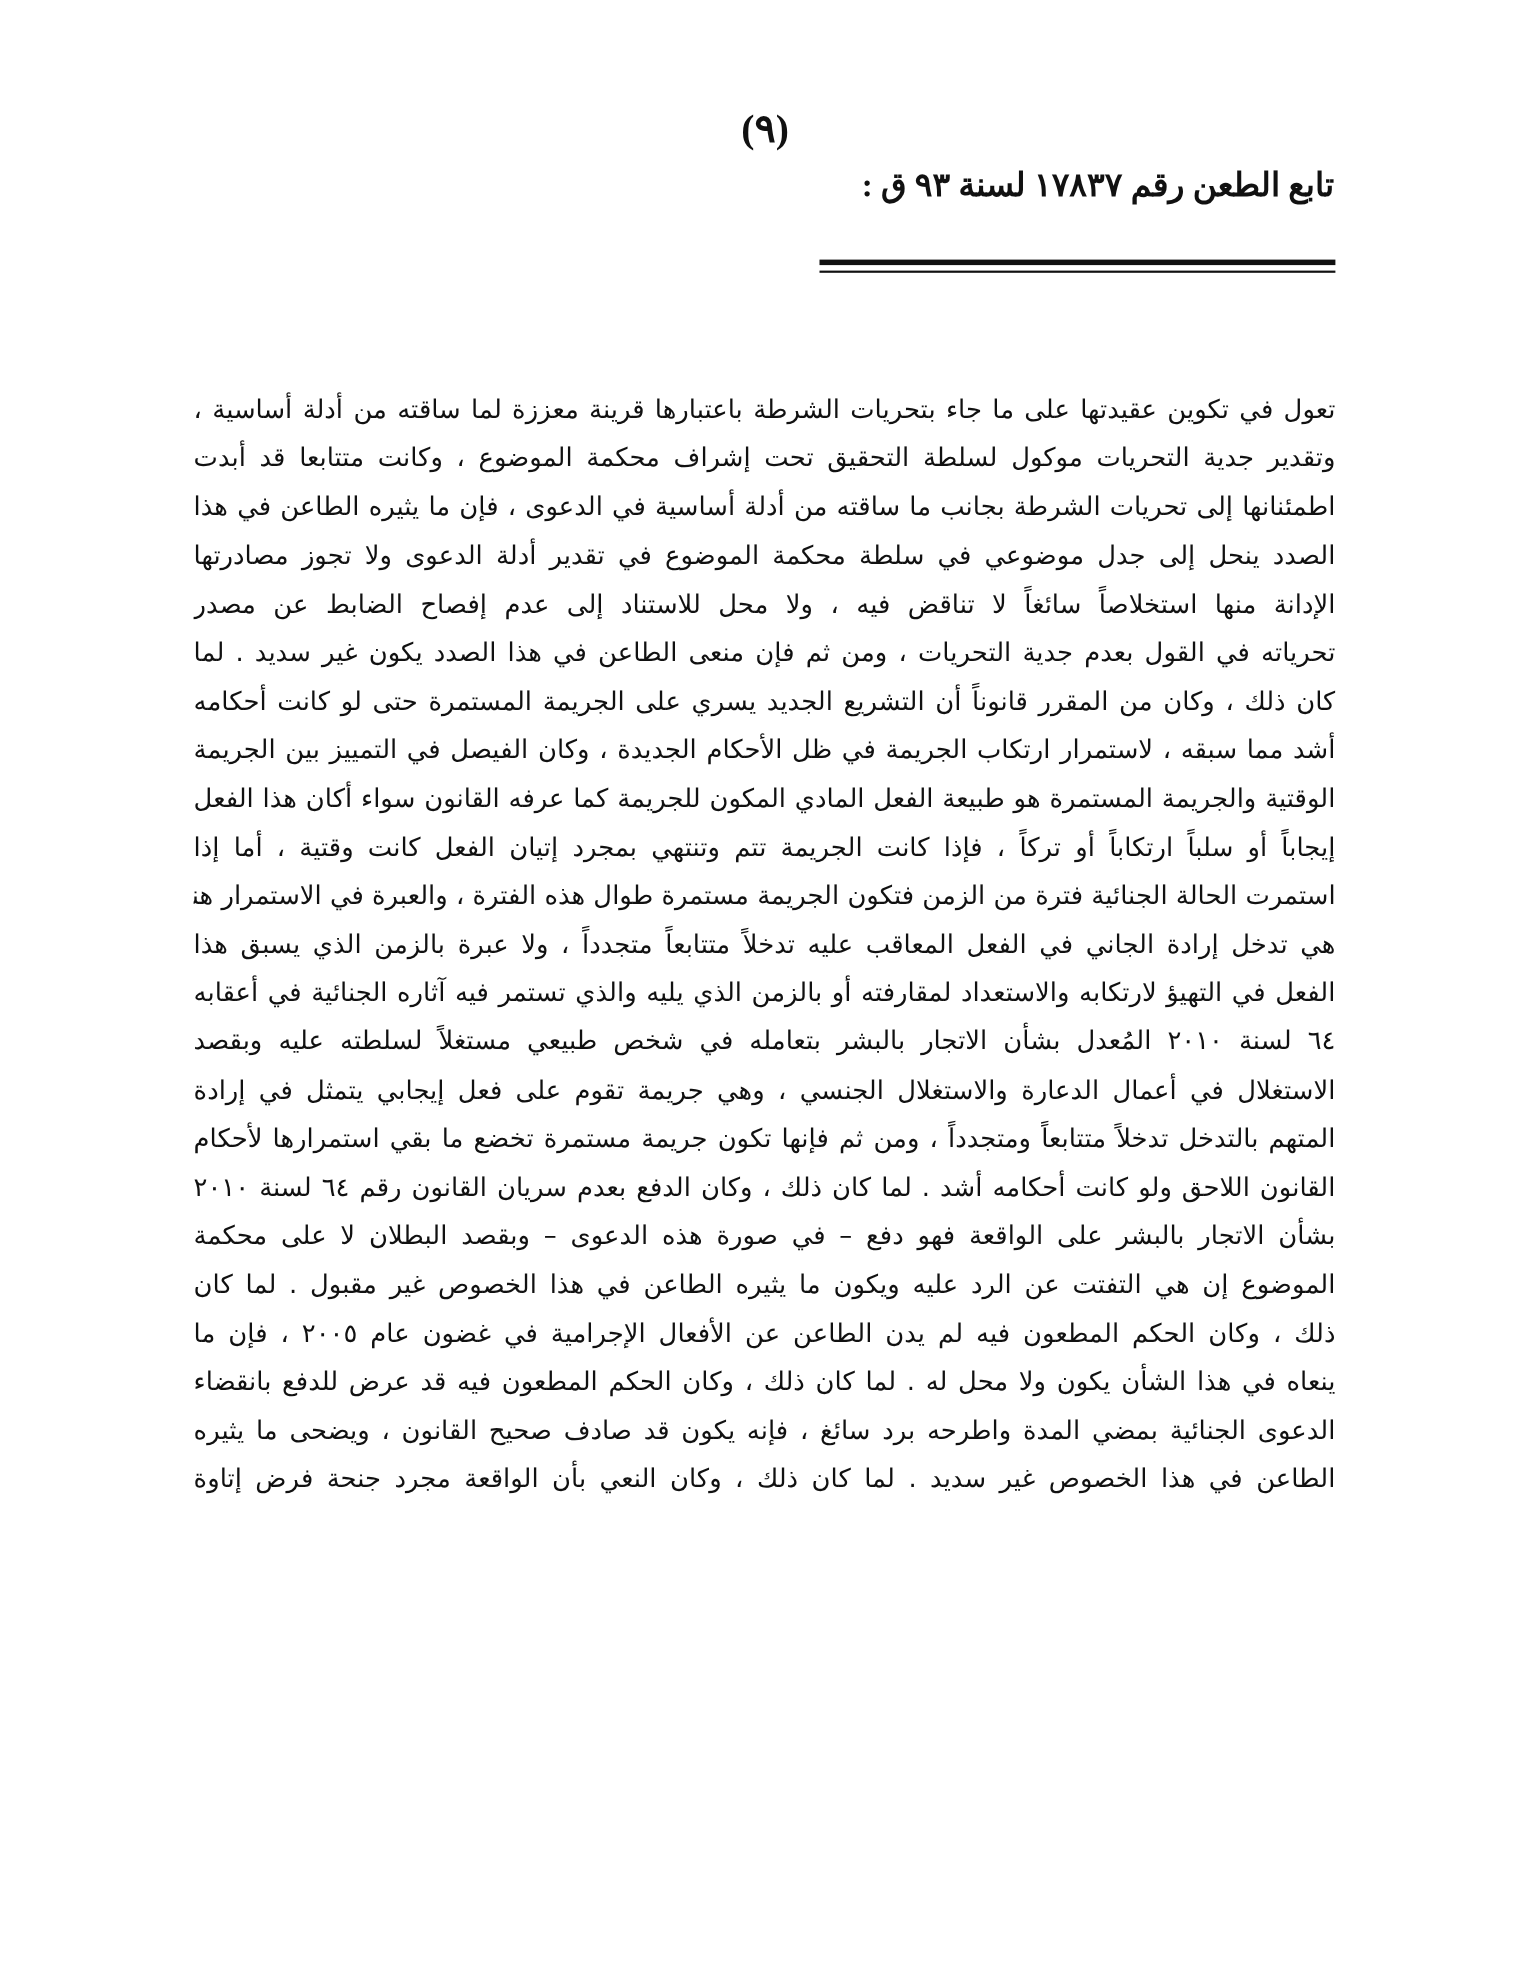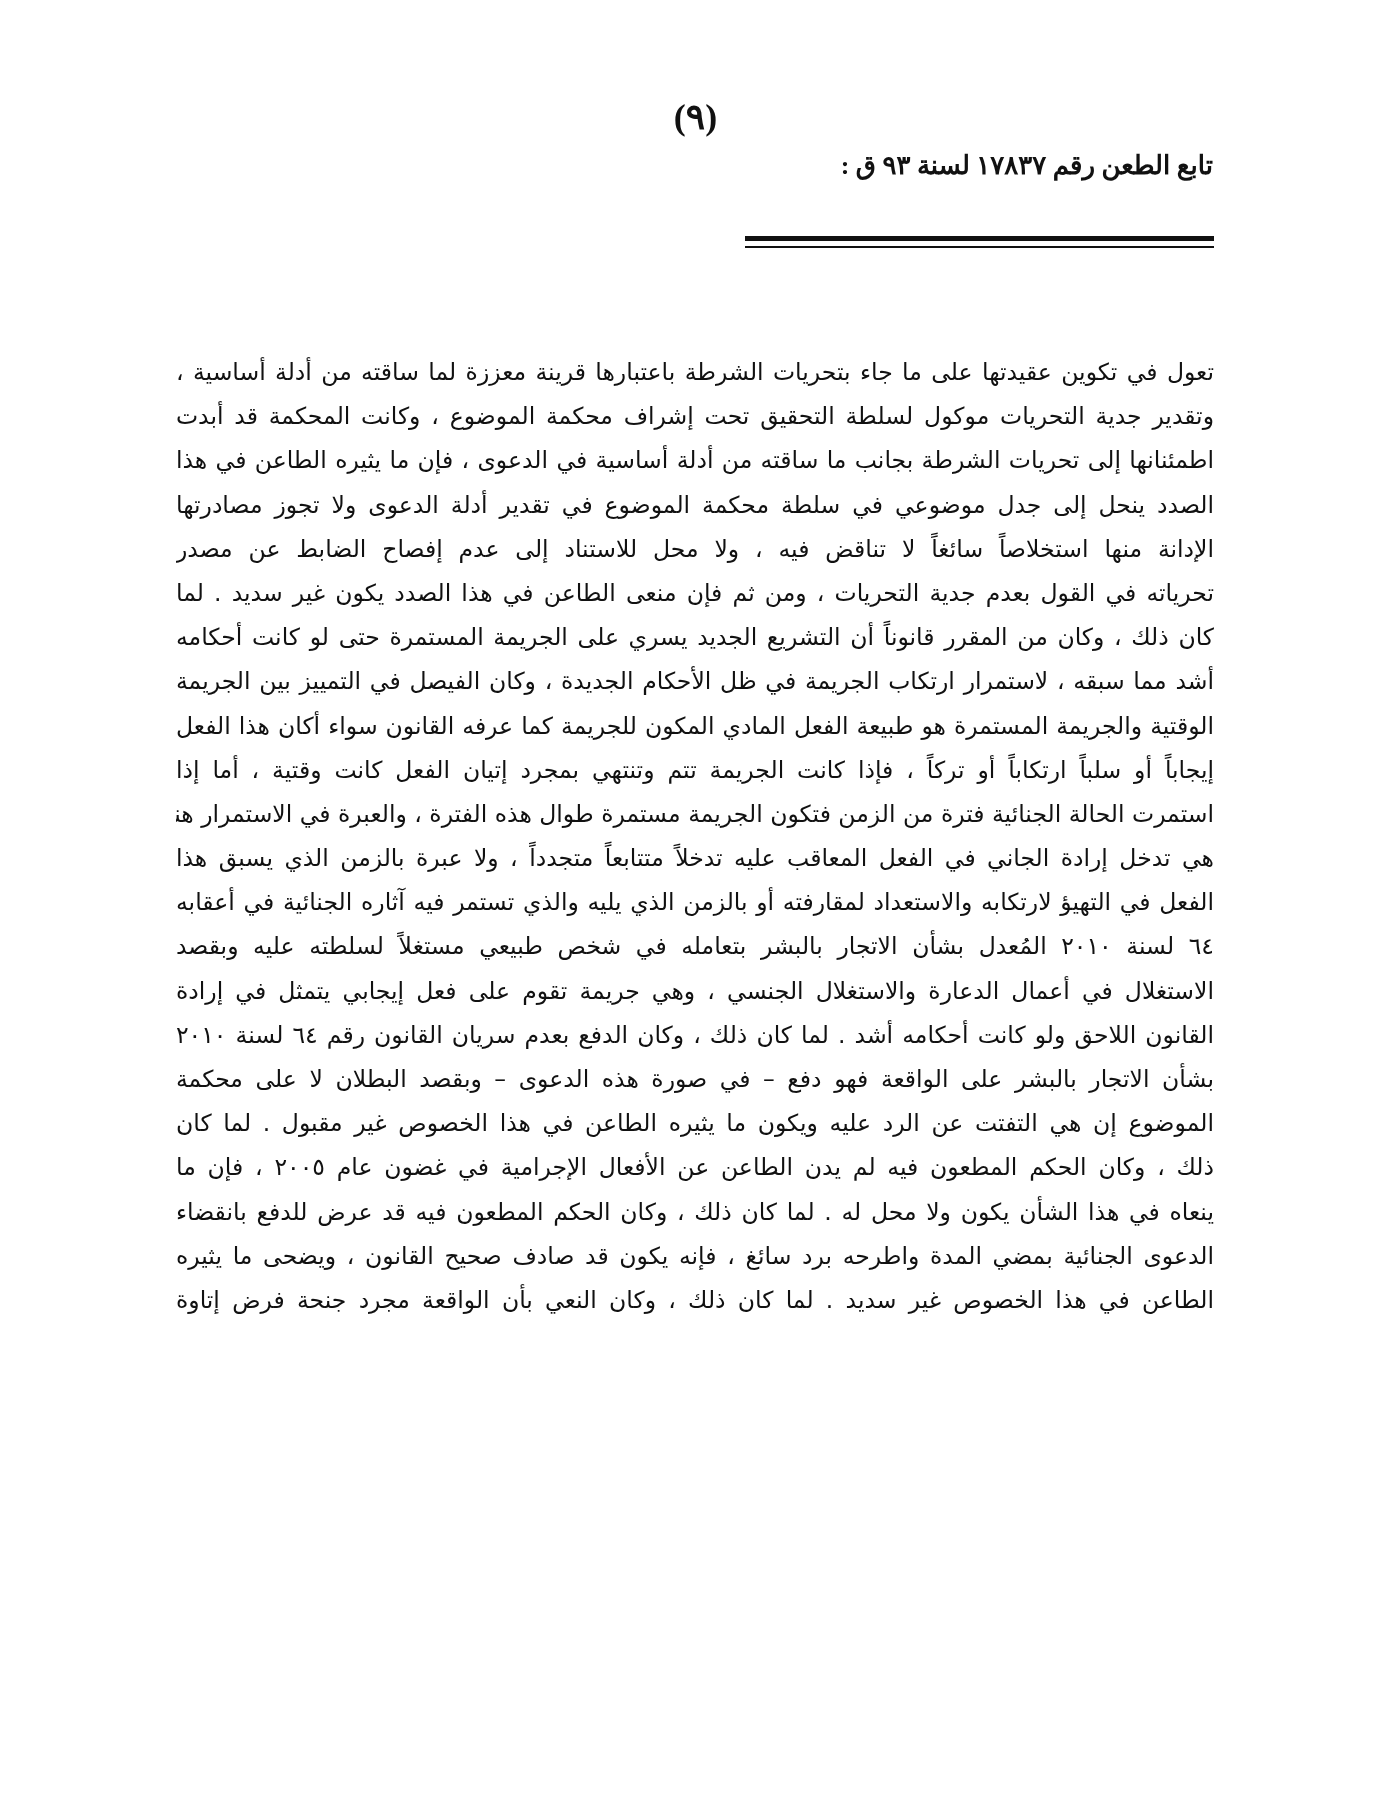--- a/index.html
+++ b/index.html
@@ -1,52 +1,53 @@
 <!DOCTYPE html>
 <html lang="ar" dir="rtl"><head>
 <meta charset="utf-8">
 <style>
   html, body { margin:0; padding:0; background:#ffffff; }
   body { width:1391px; height:1800px; position:relative; overflow:hidden;
          font-family:"DejaVu Sans", "Liberation Sans", sans-serif; color:#111; }
   .page-number { position:absolute; top:96px; left:0; right:0; text-align:center;
                  font-family:"Liberation Serif","DejaVu Serif",serif; font-weight:bold; font-size:36px; direction:rtl; }
   .header-title { position:absolute; top:150px; right:178px; font-family:"Liberation Serif","DejaVu Serif",serif;
-                  font-weight:bold; font-size:26px; direction:rtl; white-space:nowrap; }
+                  font-weight:bold; font-size:30px; direction:rtl; white-space:nowrap; }
   .rule-thick { position:absolute; top:236px; left:745px; width:469px; height:5px; background:#111; }
   .rule-thin  { position:absolute; top:246px; left:745px; width:469px; height:2px; background:#111; }
   .body-text { position:absolute; top:302px; left:176px; width:1038px; direction:rtl;margin-top:48px; }
   .line { height:44.2px; line-height:44.2px; font-size:23.5px; text-align:justify; text-align-last:justify;
           white-space:nowrap; overflow:hidden; }
   .line.last { text-align-last:justify; }
 </style>
 </head>
 <body>
 
 <div class="page-number">(٩)</div>
 <div class="header-title">تابع الطعن رقم ١٧٨٣٧ لسنة ٩٣ ق :</div>
 <div class="rule-thick"></div>
 <div class="rule-thin"></div>
 
 <div class="body-text">
   <div class="line">تعول في تكوين عقيدتها على ما جاء بتحريات الشرطة باعتبارها قرينة معززة لما ساقته من أدلة أساسية ،</div>
-  <div class="line">وتقدير جدية التحريات موكول لسلطة التحقيق تحت إشراف محكمة الموضوع ، وكانت المحكمة قد أبدت</div>
+  <div class="line">وتقدير جدية التحريات موكول لسلطة التحقيق تحت إشراف محكمة الموضوع ، وكانت متتابعا قد أبدت</div>
   <div class="line">اطمئنانها إلى تحريات الشرطة بجانب ما ساقته من أدلة أساسية في الدعوى ، فإن ما يثيره الطاعن في هذا</div>
   <div class="line">الصدد ينحل إلى جدل موضوعي في سلطة محكمة الموضوع في تقدير أدلة الدعوى ولا تجوز مصادرتها</div>
   <div class="line">الإدانة منها استخلاصاً سائغاً لا تناقض فيه ، ولا محل للاستناد إلى عدم إفصاح الضابط عن مصدر</div>
   <div class="line">تحرياته في القول بعدم جدية التحريات ، ومن ثم فإن منعى الطاعن في هذا الصدد يكون غير سديد . لما</div>
   <div class="line">كان ذلك ، وكان من المقرر قانوناً أن التشريع الجديد يسري على الجريمة المستمرة حتى لو كانت أحكامه</div>
   <div class="line">أشد مما سبقه ، لاستمرار ارتكاب الجريمة في ظل الأحكام الجديدة ، وكان الفيصل في التمييز بين الجريمة</div>
   <div class="line">الوقتية والجريمة المستمرة هو طبيعة الفعل المادي المكون للجريمة كما عرفه القانون سواء أكان هذا الفعل</div>
   <div class="line">إيجاباً أو سلباً ارتكاباً أو تركاً ، فإذا كانت الجريمة تتم وتنتهي بمجرد إتيان الفعل كانت وقتية ، أما إذا</div>
   <div class="line">استمرت الحالة الجنائية فترة من الزمن فتكون الجريمة مستمرة طوال هذه الفترة ، والعبرة في الاستمرار هنا</div>
   <div class="line">هي تدخل إرادة الجاني في الفعل المعاقب عليه تدخلاً متتابعاً متجدداً ، ولا عبرة بالزمن الذي يسبق هذا</div>
   <div class="line">الفعل في التهيؤ لارتكابه والاستعداد لمقارفته أو بالزمن الذي يليه والذي تستمر فيه آثاره الجنائية في أعقابه</div>
   <div class="line">٦٤ لسنة ٢٠١٠ المُعدل بشأن الاتجار بالبشر بتعامله في شخص طبيعي مستغلاً لسلطته عليه وبقصد</div>
   <div class="line">الاستغلال في أعمال الدعارة والاستغلال الجنسي ، وهي جريمة تقوم على فعل إيجابي يتمثل في إرادة</div>
+  <div class="line">المتهم بالتدخل تدخلاً متتابعاً ومتجدداً ، ومن ثم فإنها تكون جريمة مستمرة تخضع ما بقي استمرارها لأحكام</div>
   <div class="line">القانون اللاحق ولو كانت أحكامه أشد . لما كان ذلك ، وكان الدفع بعدم سريان القانون رقم ٦٤ لسنة ٢٠١٠</div>
   <div class="line">بشأن الاتجار بالبشر على الواقعة فهو دفع – في صورة هذه الدعوى – وبقصد البطلان لا على محكمة</div>
   <div class="line">الموضوع إن هي التفتت عن الرد عليه ويكون ما يثيره الطاعن في هذا الخصوص غير مقبول . لما كان</div>
   <div class="line">ذلك ، وكان الحكم المطعون فيه لم يدن الطاعن عن الأفعال الإجرامية في غضون عام ٢٠٠٥ ، فإن ما</div>
   <div class="line">ينعاه في هذا الشأن يكون ولا محل له . لما كان ذلك ، وكان الحكم المطعون فيه قد عرض للدفع بانقضاء</div>
   <div class="line">الدعوى الجنائية بمضي المدة واطرحه برد سائغ ، فإنه يكون قد صادف صحيح القانون ، ويضحى ما يثيره</div>
   <div class="line last">الطاعن في هذا الخصوص غير سديد . لما كان ذلك ، وكان النعي بأن الواقعة مجرد جنحة فرض إتاوة</div>
 </div>
 
 </body></html>

